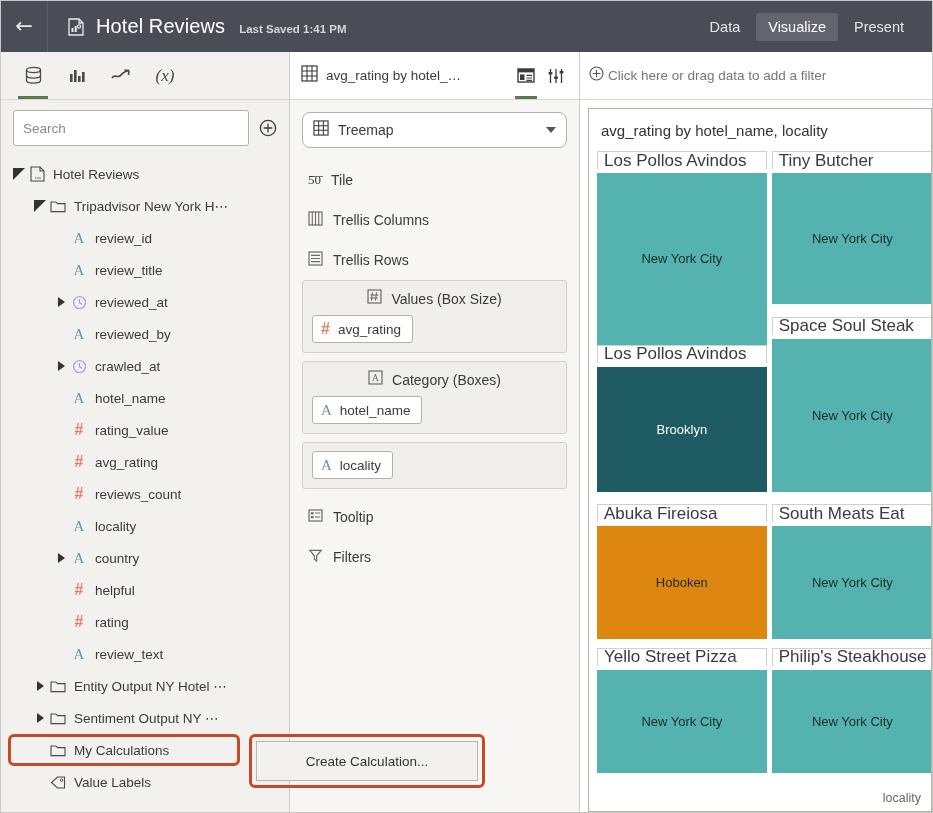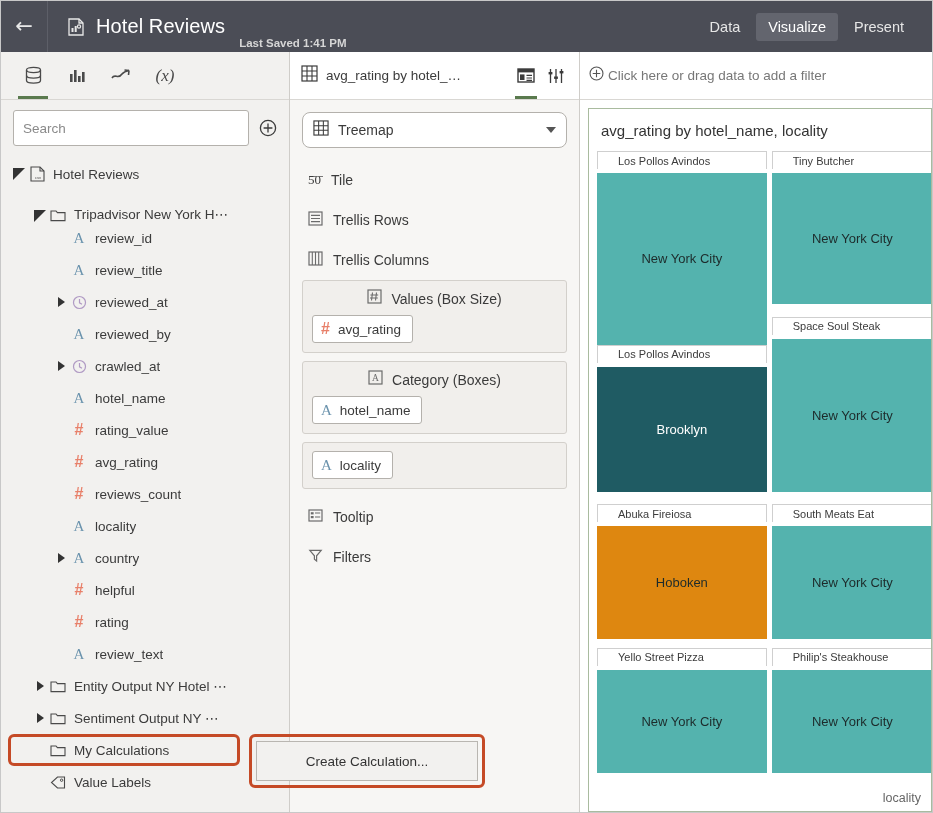--- a/index.html
+++ b/index.html
@@ -41,21 +41,21 @@
     margin-left: 17px; margin-right: 9px;
     width: 22px; height: 22px;
     display: flex; align-items: center; justify-content: center;
   }
   .doc-title {
     font-size: 20px; font-weight: normal; color: #ffffff;
     letter-spacing: .1px;
   }
   .saved-label {
     margin-left: 14px; font-size: 11.5px; color: #d6d6d6;
-    font-weight: bold; position: relative; top: 16px;
+    font-weight: bold; position: relative; top: 2px;
   }
   .topnav {
     margin-left: auto; display: flex; align-items: center;
     padding-right: 16px; gap: 4px;
   }
   .topnav-item {
     font-size: 14.5px; color: #e6e6e6;
     padding: 6px 12px; border-radius: 3px; cursor: pointer;
   }
   .topnav-item.active {
@@ -233,22 +233,22 @@
     flex: 0 0 auto;
   }
   .treemap {
     flex: 1 1 auto; position: relative; margin: 0 0 0 8px;
     min-height: 0;
   }
   .tm-cell { position: absolute; overflow: hidden; }
   .tm-head {
     height: 18px; background: #ffffff;
     border: 1px solid #cfcfcf; border-bottom: none;
-    font-size: 11px; color: #3b3b3b;
-    display: flex; align-items: center; padding-left: 20px;
+    font-size: 17px; color: #3b3b3b;
+    display: flex; align-items: center; padding-left: 6px;
     white-space: nowrap;
   }
   .tm-body {
     position: absolute; top: 22px; left: 0; right: 0; bottom: 0;
     display: flex; align-items: center; justify-content: center;
     font-size: 13px;
   }
   .tm-legend {
     position: absolute; right: 10px; bottom: 6px;
     font-size: 12.5px; color: #666;
@@ -329,21 +329,21 @@
             </span>
             <span class="ticon">
               <svg width="15" height="16" viewBox="0 0 15 16">
                 <path d="M1 1 H10 L14 5 V15 H1 Z" fill="none" stroke="#4a4a4a" stroke-width="1.1"></path>
                 <path d="M10 1 V5 H14" fill="none" stroke="#4a4a4a" stroke-width="1.1"></path>
                 <text x="8" y="13" font-size="4" fill="#4a4a4a" text-anchor="middle" font-family="Liberation Sans, sans-serif">csv</text>
               </svg>
             </span>
             <span class="tree-label">Hotel Reviews</span>
           </div>
-          <div class="tree-row" style="padding-left: 31px; align-items: flex-end;">
+          <div class="tree-row" style="padding-left: 31px;">
             <span class="tw">
               <span class="tri-down"></span>
             </span>
             <span class="ticon">
               <svg width="16" height="14" viewBox="0 0 16 14">
                 <path d="M1 3 H6 L7.4 4.6 H15 V12.6 H1 Z" fill="none" stroke="#4a4a4a" stroke-width="1.1"></path>
               </svg>
             </span>
             <span class="tree-label">Tripadvisor New York H⋯</span>
           </div>
@@ -544,34 +544,34 @@
 
         <div class="shelf-simple">
           <span style="font-size:13px;color:#3b3b3b;font-family:'Liberation Serif',serif;">5̄0̄</span>
           <span class="lbl">Tile</span>
         </div>
 
         <div class="shelf-simple">
           <span>
             <svg width="15" height="15" viewBox="0 0 15 15">
               <rect x="1" y="1" width="13" height="13" fill="none" stroke="#6b6b6b" stroke-width="1.2"></rect>
+              <path d="M4.3 1 V14 M7.5 1 V14 M10.7 1 V14" stroke="#6b6b6b" stroke-width="1.1"></path>
+            </svg>
+          </span>
+          <span class="lbl">Trellis Columns</span>
+        </div>
+
+        <div class="shelf-simple">
+          <span>
+            <svg width="15" height="15" viewBox="0 0 15 15">
+              <rect x="1" y="1" width="13" height="13" fill="none" stroke="#6b6b6b" stroke-width="1.2"></rect>
               <path d="M3 4.3 H12 M3 7.5 H12 M3 10.7 H12" stroke="#6b6b6b" stroke-width="1.2"></path>
             </svg>
           </span>
           <span class="lbl">Trellis Rows</span>
-        </div>
-
-        <div class="shelf-simple">
-          <span>
-            <svg width="15" height="15" viewBox="0 0 15 15">
-              <rect x="1" y="1" width="13" height="13" fill="none" stroke="#6b6b6b" stroke-width="1.2"></rect>
-              <path d="M4.3 1 V14 M7.5 1 V14 M10.7 1 V14" stroke="#6b6b6b" stroke-width="1.1"></path>
-            </svg>
-          </span>
-          <span class="lbl">Trellis Columns</span>
         </div>
 
         <div class="shelf-box">
           <div class="shelf-box-head">
             <span>
               <svg width="15" height="15" viewBox="0 0 15 15">
                 <rect x="1" y="1" width="13" height="13" fill="none" stroke="#6b6b6b" stroke-width="1.2"></rect>
                 <path d="M5.5 3.5 L4.5 11.5 M9.5 3.5 L8.5 11.5 M3.4 6 H11.2 M3 9 H10.8" stroke="#6b6b6b" stroke-width="1.1"></path>
               </svg>
             </span>

